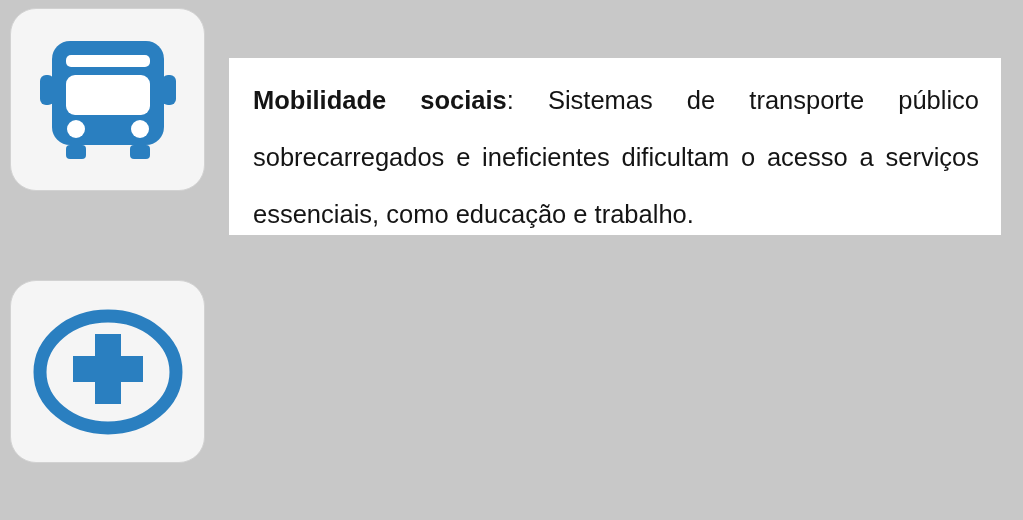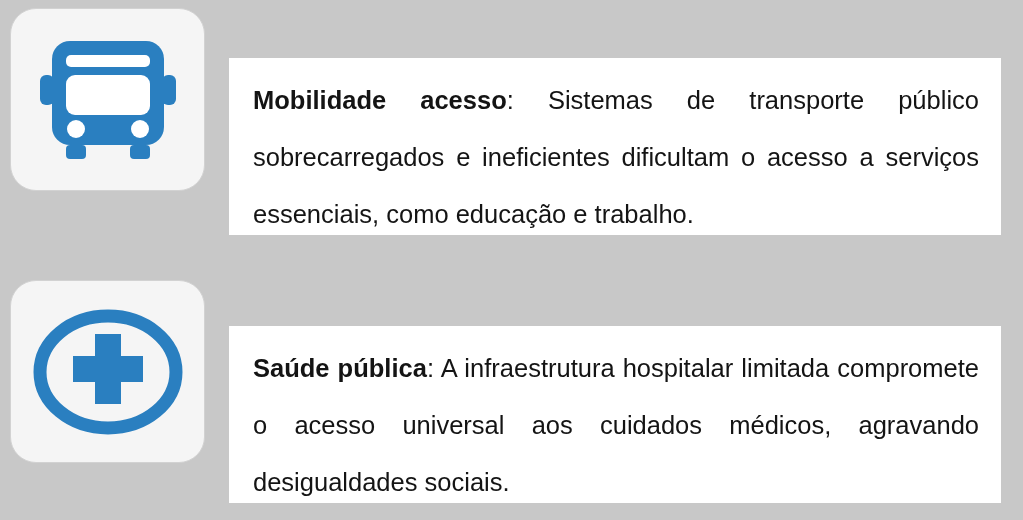--- a/index.html
+++ b/index.html
@@ -96,35 +96,32 @@
           <circle cx="38" cy="94" r="9" fill="#ffffff"></circle>
           <circle cx="102" cy="94" r="9" fill="#ffffff"></circle>
 
           <rect x="28" y="110" width="20" height="14" rx="4" fill="#2a7fc0"></rect>
           <rect x="92" y="110" width="20" height="14" rx="4" fill="#2a7fc0"></rect>
         </svg>
       </span>
     </div>
 
     <div class="text-card card-1">
-      <p><span class="lead">Mobilidade acesso</span><span>:</span><span> Sistemas de transporte público sobrecarregados e ineficientes dificultam o acesso a serviços essenciais, como educação e trabalho.</span></p>
+      <p><span class="lead">Mobilidade sociais</span><span>:</span><span> Sistemas de transporte público sobrecarregados e ineficientes dificultam o acesso a serviços essenciais, como educação e trabalho.</span></p>
     </div>
 
   </div>
 
   <div class="row row-2">
 
     <div class="icon-tile">
       <span>
         <svg width="150" height="128" viewBox="0 0 150 128" xmlns="http://www.w3.org/2000/svg">
           <ellipse cx="75" cy="64" rx="68" ry="56" fill="none" stroke="#2a7fc0" stroke-width="13"></ellipse>
           <path d="M62 26 h26 v22 h22 v26 h-22 v22 h-26 v-22 h-22 v-26 h22 z" fill="#2a7fc0"></path>
         </svg>
       </span>
     </div>
 
-    <div class="text-card card-2">
-      <p><span class="lead">Saúde pública</span><span>:</span><span> A infraestrutura hospitalar limitada compromete o acesso universal aos cuidados médicos, agravando desigualdades sociais.</span></p>
-    </div>
 
   </div>
 
 </div>
 
 </body></html>

